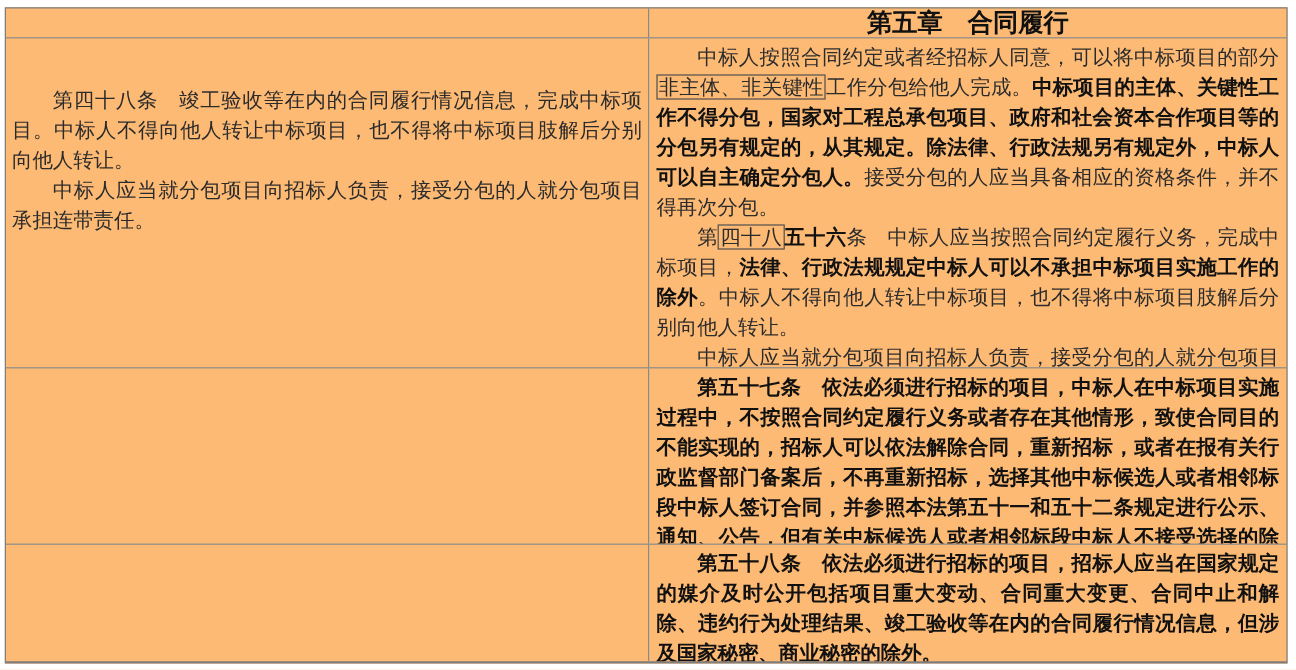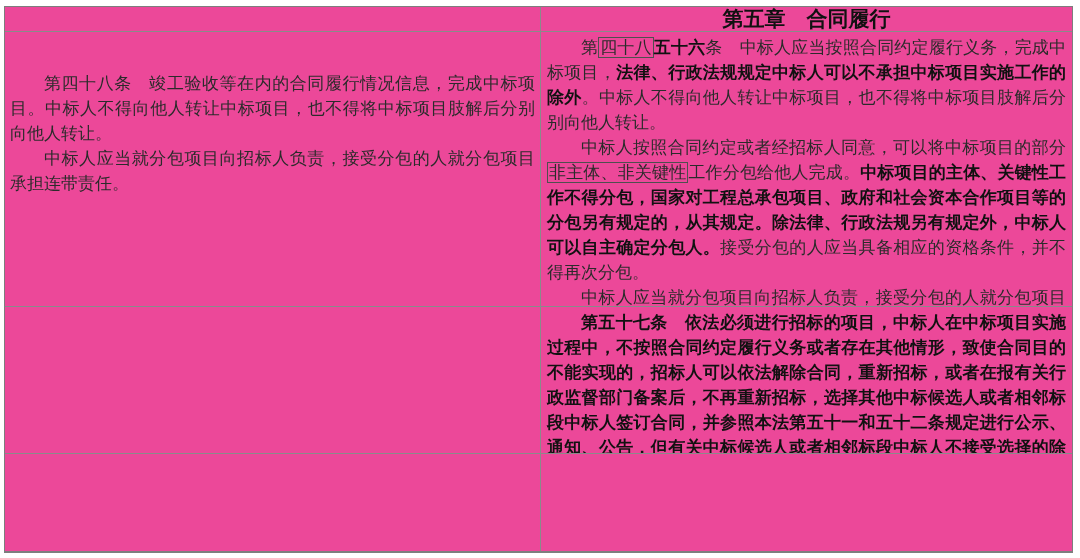--- a/index.html
+++ b/index.html
@@ -15,21 +15,21 @@
     color: #2b2b2b;
     position: relative;
   }
   .doc-table {
     position: absolute;
     left: 4px;
     top: 6px;
     width: 1069px;
     border: 1px solid #7e7e7e;
     border-bottom-width: 2px;
-    background: #ec4899;
+    background: #fdba74;
     box-sizing: border-box;
   }
   .tr {
     display: flex;
     border-bottom: 1px solid #8a8a8a;
   }
   .tr:last-child { border-bottom: none; }
   .td {
     box-sizing: border-box;
     overflow: hidden;
@@ -86,30 +86,33 @@
     <div class="td left"></div>
     <div class="td right title-cell">第五章　合同履行</div>
   </div>
 
   <div class="tr row-1">
     <div class="td left text-cell">
       <p>第四十八条　竣工验收等在内的合同履行情况信息，完成中标项目。中标人不得向他人转让中标项目，也不得将中标项目肢解后分别向他人转让。</p>
       <p>中标人应当就分包项目向招标人负责，接受分包的人就分包项目承担连带责任。</p>
     </div>
     <div class="td right text-cell">
+      <p><span>中标人按照合同约定或者经招标人同意，可以将中标项目的部分</span><span class="run-deleted">非主体、非关键性</span><span>工作分包给他人完成。</span><span class="run-added">中标项目的主体、关键性工作不得分包，国家对工程总承包项目、政府和社会资本合作项目等的分包另有规定的，从其规定。除法律、行政法规另有规定外，中标人可以自主确定分包人。</span><span>接受分包的人应当具备相应的资格条件，并不得再次分包。</span></p>
       <p><span>第</span><span class="run-deleted">四十八</span><span class="run-added">五十六</span><span>条　中标人应当按照合同约定履行义务，完成中标项目，</span><span class="run-added">法律、行政法规规定中标人可以不承担中标项目实施工作的除外</span><span>。中标人不得向他人转让中标项目，也不得将中标项目肢解后分别向他人转让。</span></p>
-      <p><span>中标人按照合同约定或者经招标人同意，可以将中标项目的部分</span><span class="run-deleted">非主体、非关键性</span><span>工作分包给他人完成。</span><span class="run-added">中标项目的主体、关键性工作不得分包，国家对工程总承包项目、政府和社会资本合作项目等的分包另有规定的，从其规定。除法律、行政法规另有规定外，中标人可以自主确定分包人。</span><span>接受分包的人应当具备相应的资格条件，并不得再次分包。</span></p>
       <p>中标人应当就分包项目向招标人负责，接受分包的人就分包项目承担连带责任。</p>
     </div>
   </div>
 
   <div class="tr row-2">
     <div class="td left text-cell"></div>
     <div class="td right text-cell">
       <p class="run-added">第五十七条　依法必须进行招标的项目，中标人在中标项目实施过程中，不按照合同约定履行义务或者存在其他情形，致使合同目的不能实现的，招标人可以依法解除合同，重新招标，或者在报有关行政监督部门备案后，不再重新招标，选择其他中标候选人或者相邻标段中标人签订合同，并参照本法第五十一和五十二条规定进行公示、通知、公告，但有关中标候选人或者相邻标段中标人不接受选择的除外。</p>
     </div>
   </div>
 
   <div class="tr row-3">
     <div class="td left text-cell"></div>
+    <div class="td right text-cell">
+      <p class="run-added">第五十八条　依法必须进行招标的项目，招标人应当在国家规定的媒介及时公开包括项目重大变动、合同重大变更、合同中止和解除、违约行为处理结果、竣工验收等在内的合同履行情况信息，但涉及国家秘密、商业秘密的除外。</p>
+    </div>
   </div>
 
 </div>
 
 </body></html>

